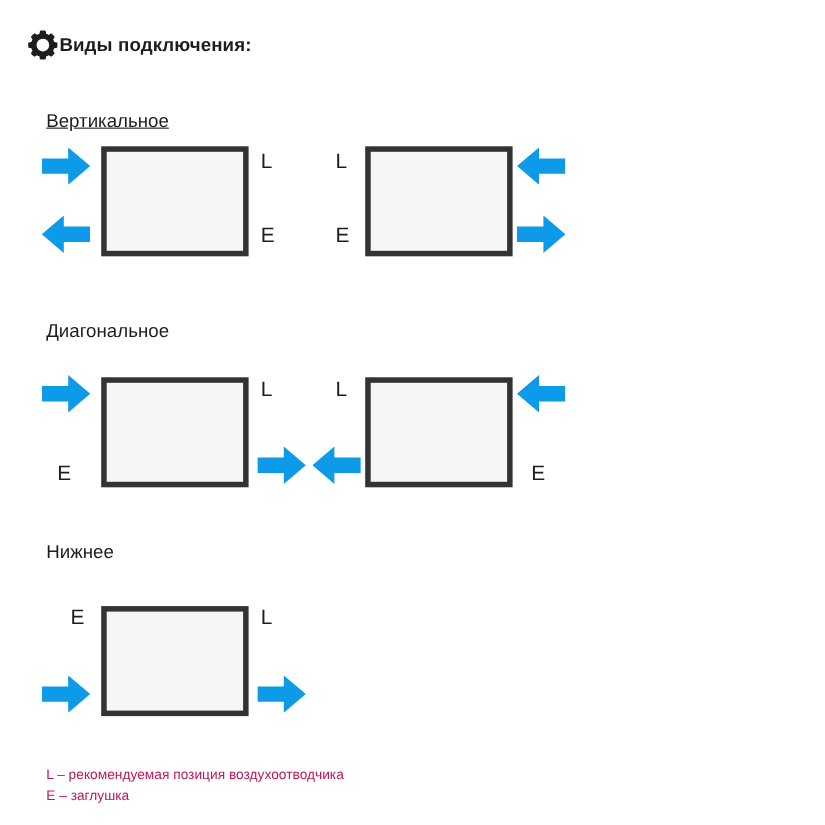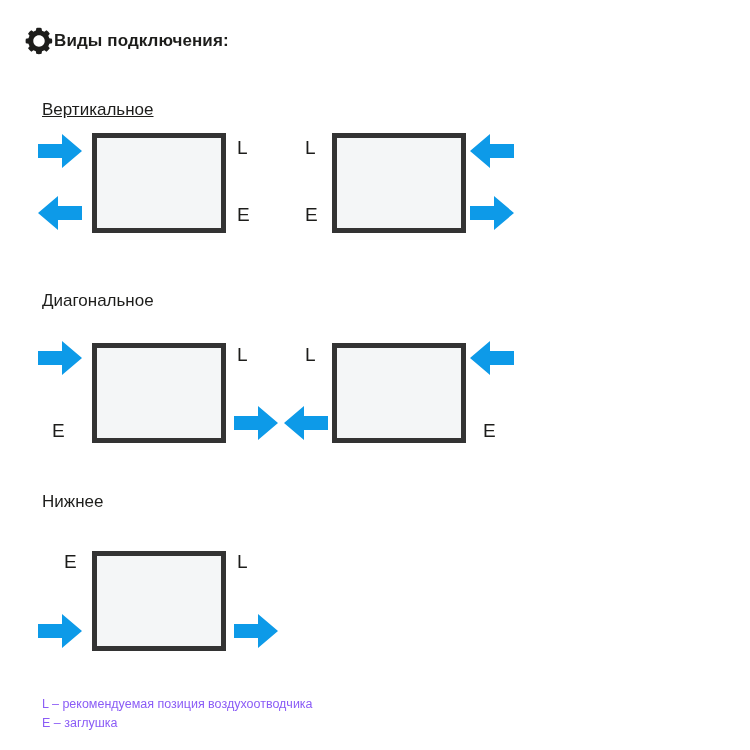--- a/index.html
+++ b/index.html
@@ -67,21 +67,21 @@
     font-size: 19px;
     line-height: 1;
     color: #1d1d1b;
   }
 
   
   .legend {
     position: absolute;
     left: 42px;
     font-size: 12.5px;
-    color: #8b5cf6;
+    color: #be185d;
     white-space: nowrap;
   }
   .legend-1 { top: 697px; }
   .legend-2 { top: 716px; text-align: center; }
 </style>
 </head>
 <body>
 
 <div class="header">
   <span class="gear-icon">

